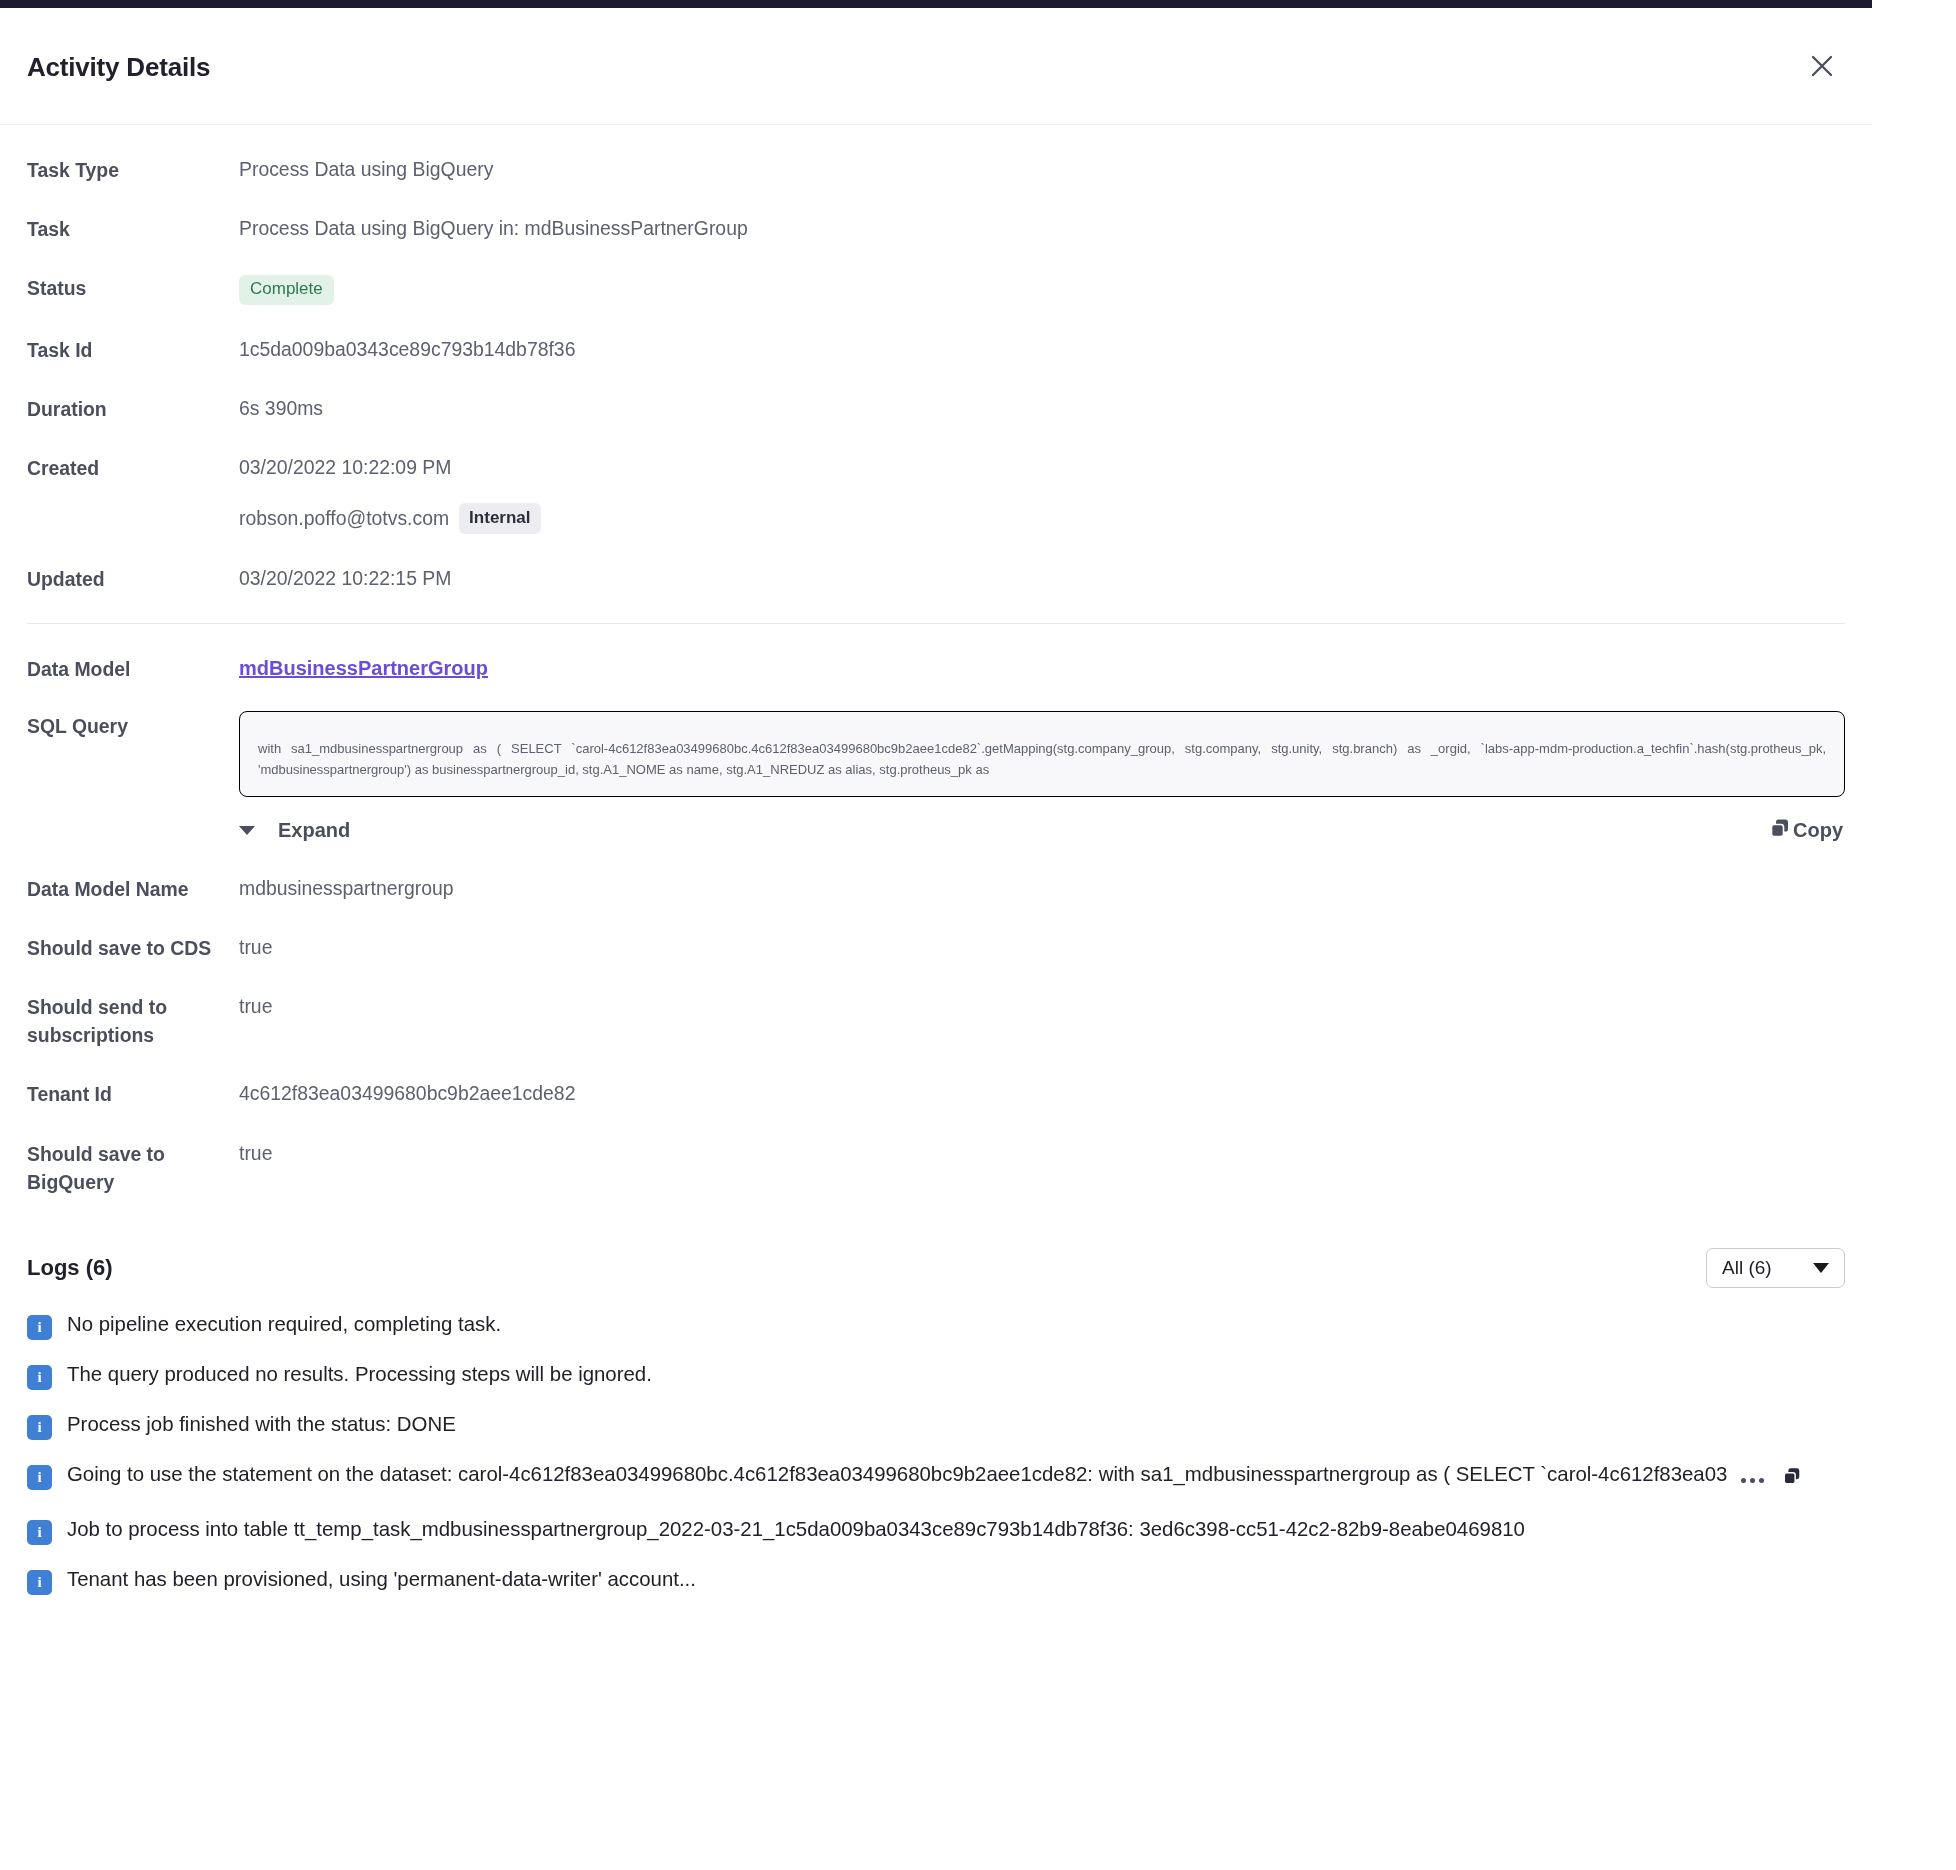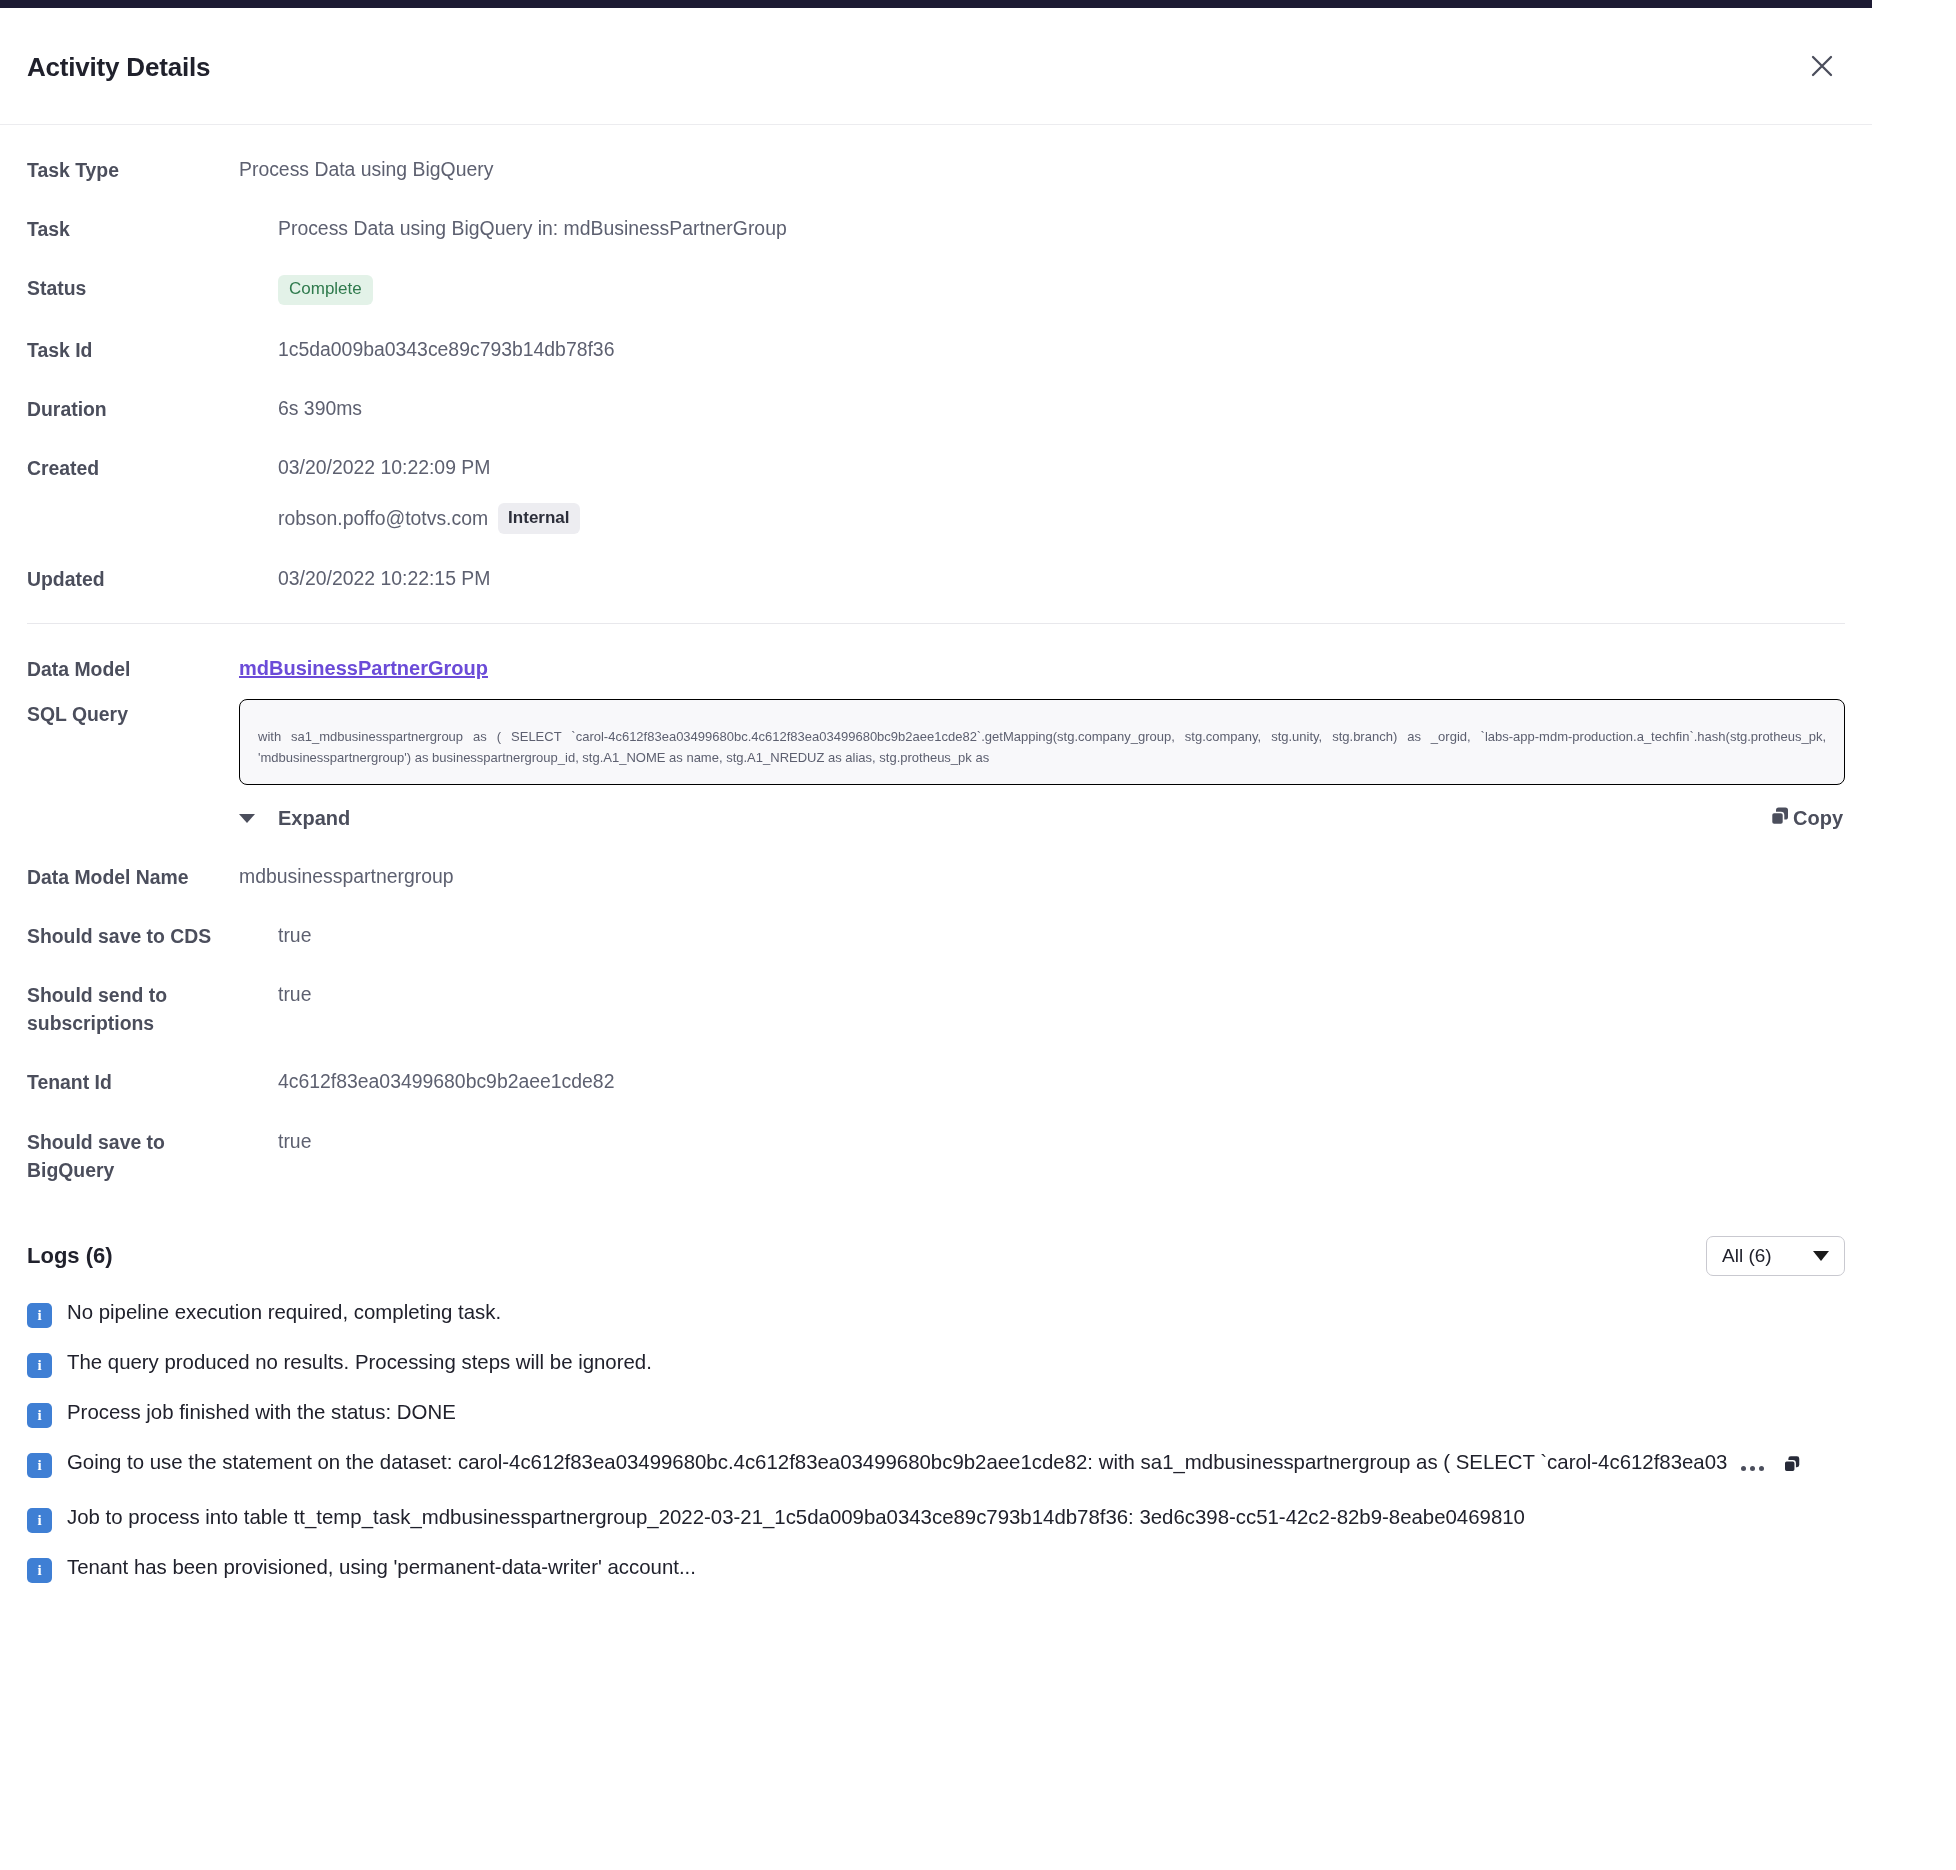--- a/index.html
+++ b/index.html
@@ -76,21 +76,21 @@
   }
   .field-value {
     font-size: 19.4px;
     color: #5d6070;
     line-height: 1.45;
     word-break: break-word;
   }
 
   
   .r1 { margin-top: 30px; }
-  .r2 { margin-top: 30px; gap: 39px; }
+  .r2 { margin-top: 30px; }
 
   
   .badge-complete {
     display: inline-block;
     background: #e3f2e8;
     color: #2f7a4d;
     font-size: 17px;
     padding: 4px 11px 5px 11px;
     border-radius: 6px;
     line-height: 1.2;
@@ -329,21 +329,21 @@
 
     <div class="divider"></div>
 
     <div class="field-row" style="margin-top:30px">
       <div class="field-label">Data Model</div>
       <div class="field-value">
         <a class="dm-link">mdBusinessPartnerGroup</a>
       </div>
     </div>
 
-    <div class="field-row" style="margin-top:16px">
+    <div class="field-row" style="margin-top:28px">
       <div class="field-label">SQL Query</div>
       <div class="sql-wrap">
         <div class="sql-box">with sa1_mdbusinesspartnergroup as ( SELECT `carol-4c612f83ea03499680bc.4c612f83ea03499680bc9b2aee1cde82`.getMapping(stg.company_group, stg.company, stg.unity, stg.branch) as _orgid, `labs-app-mdm-production.a_techfin`.hash(stg.protheus_pk, 'mdbusinesspartnergroup') as businesspartnergroup_id, stg.A1_NOME as name, stg.A1_NREDUZ as alias, stg.protheus_pk as</div>
         <div class="sql-actions">
           <button class="expand-btn">
             <span class="caret-down"></span>
             <span>Expand</span>
           </button>
           <button class="copy-btn">
             <span>

